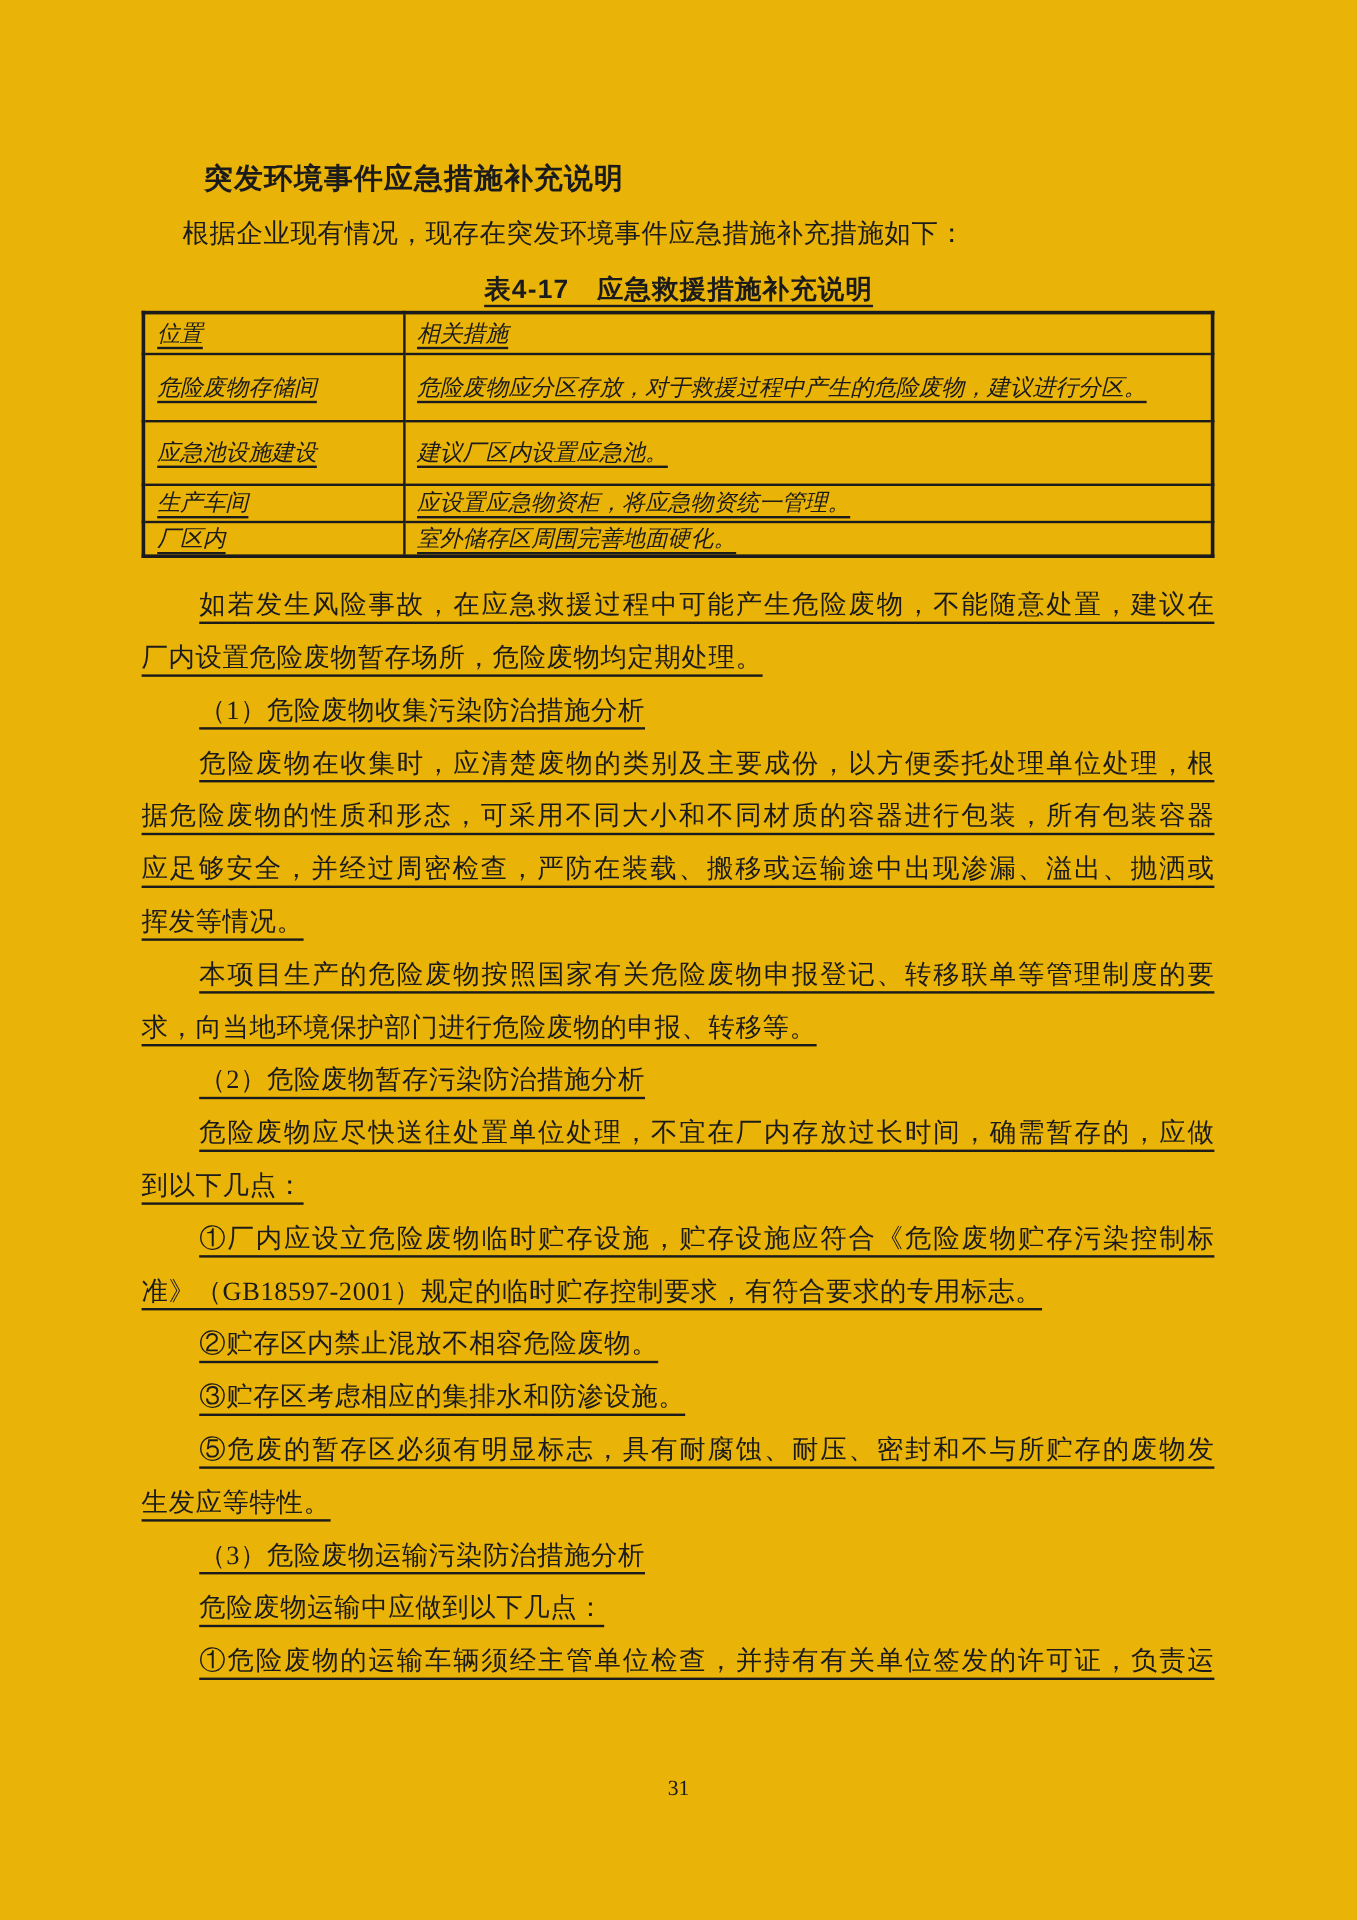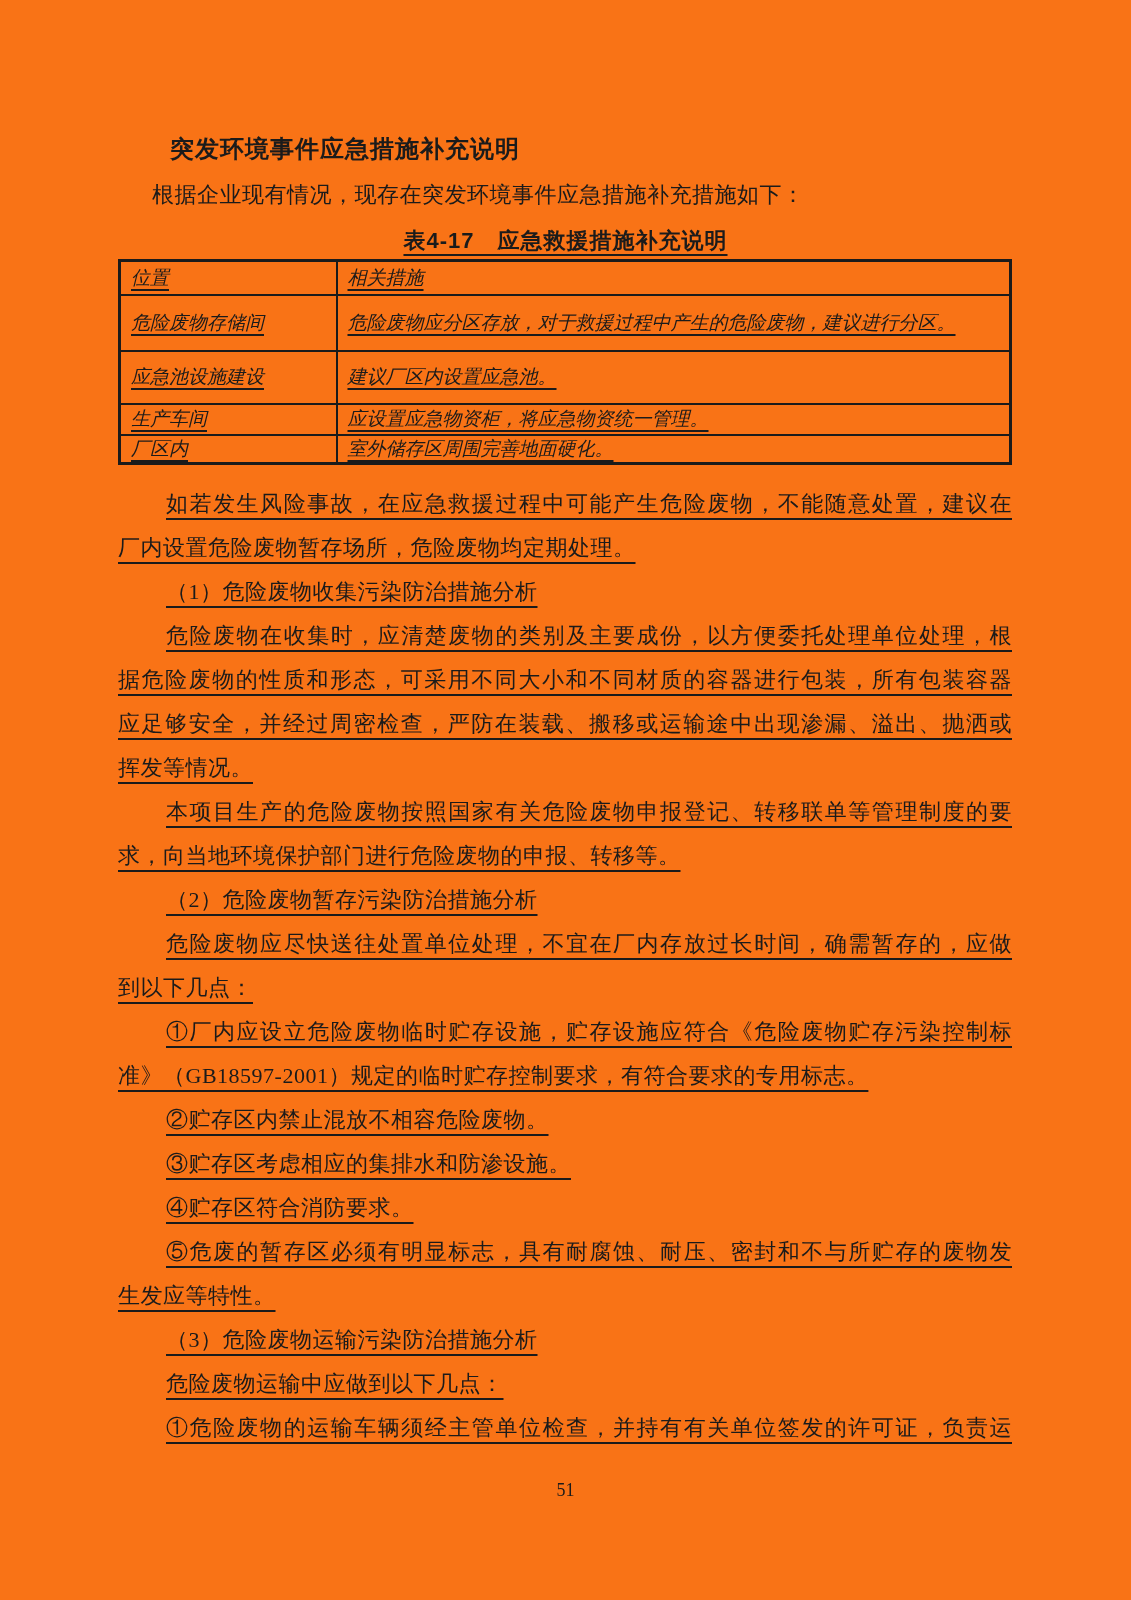--- a/index.html
+++ b/index.html
@@ -1,20 +1,20 @@
 <!DOCTYPE html>
 <html><head>
 <meta charset="utf-8">
 <style>
   * { margin:0; padding:0; box-sizing:border-box; }
   html,body { background:#ffffff; }
   #page {
     position:relative;
     width:1131px; height:1600px;
-    background:#f97316;
+    background:#eab308;
     color:#1b1b1b;
     font-family:"Liberation Serif","DejaVu Serif",serif;
     overflow:hidden;
   }
   
   #doc-heading {
     position:absolute; top:133px; left:170px;
     font-family:"Liberation Sans","DejaVu Sans",sans-serif;
     font-size:24px; font-weight:bold; letter-spacing:1px;
     white-space:nowrap;
@@ -181,35 +181,32 @@
     </div>
       <div class="line">
       <span class="u">准》（GB18597-2001）规定的临时贮存控制要求，有符合要求的专用标志。</span>
     </div>
       <div class="line indent">
       <span class="u">②贮存区内禁止混放不相容危险废物。</span>
     </div>
       <div class="line indent">
       <span class="u">③贮存区考虑相应的集排水和防渗设施。</span>
     </div>
-      <div class="line indent">
-      <span class="u">④贮存区符合消防要求。</span>
-    </div>
       <div class="line indent fill">
       <span class="u">⑤危废的暂存区必须有明显标志，具有耐腐蚀、耐压、密封和不与所贮存的废物发</span>
     </div>
       <div class="line">
       <span class="u">生发应等特性。</span>
     </div>
       <div class="line indent">
       <span class="u">（3）危险废物运输污染防治措施分析</span>
     </div>
       <div class="line indent">
       <span class="u">危险废物运输中应做到以下几点：</span>
     </div>
       <div class="line indent fill">
       <span class="u">①危险废物的运输车辆须经主管单位检查，并持有有关单位签发的许可证，负责运</span>
     </div>
     </div>
 
-  <div id="page-number">51</div>
+  <div id="page-number">31</div>
 
 </div>
 
 </body></html>

